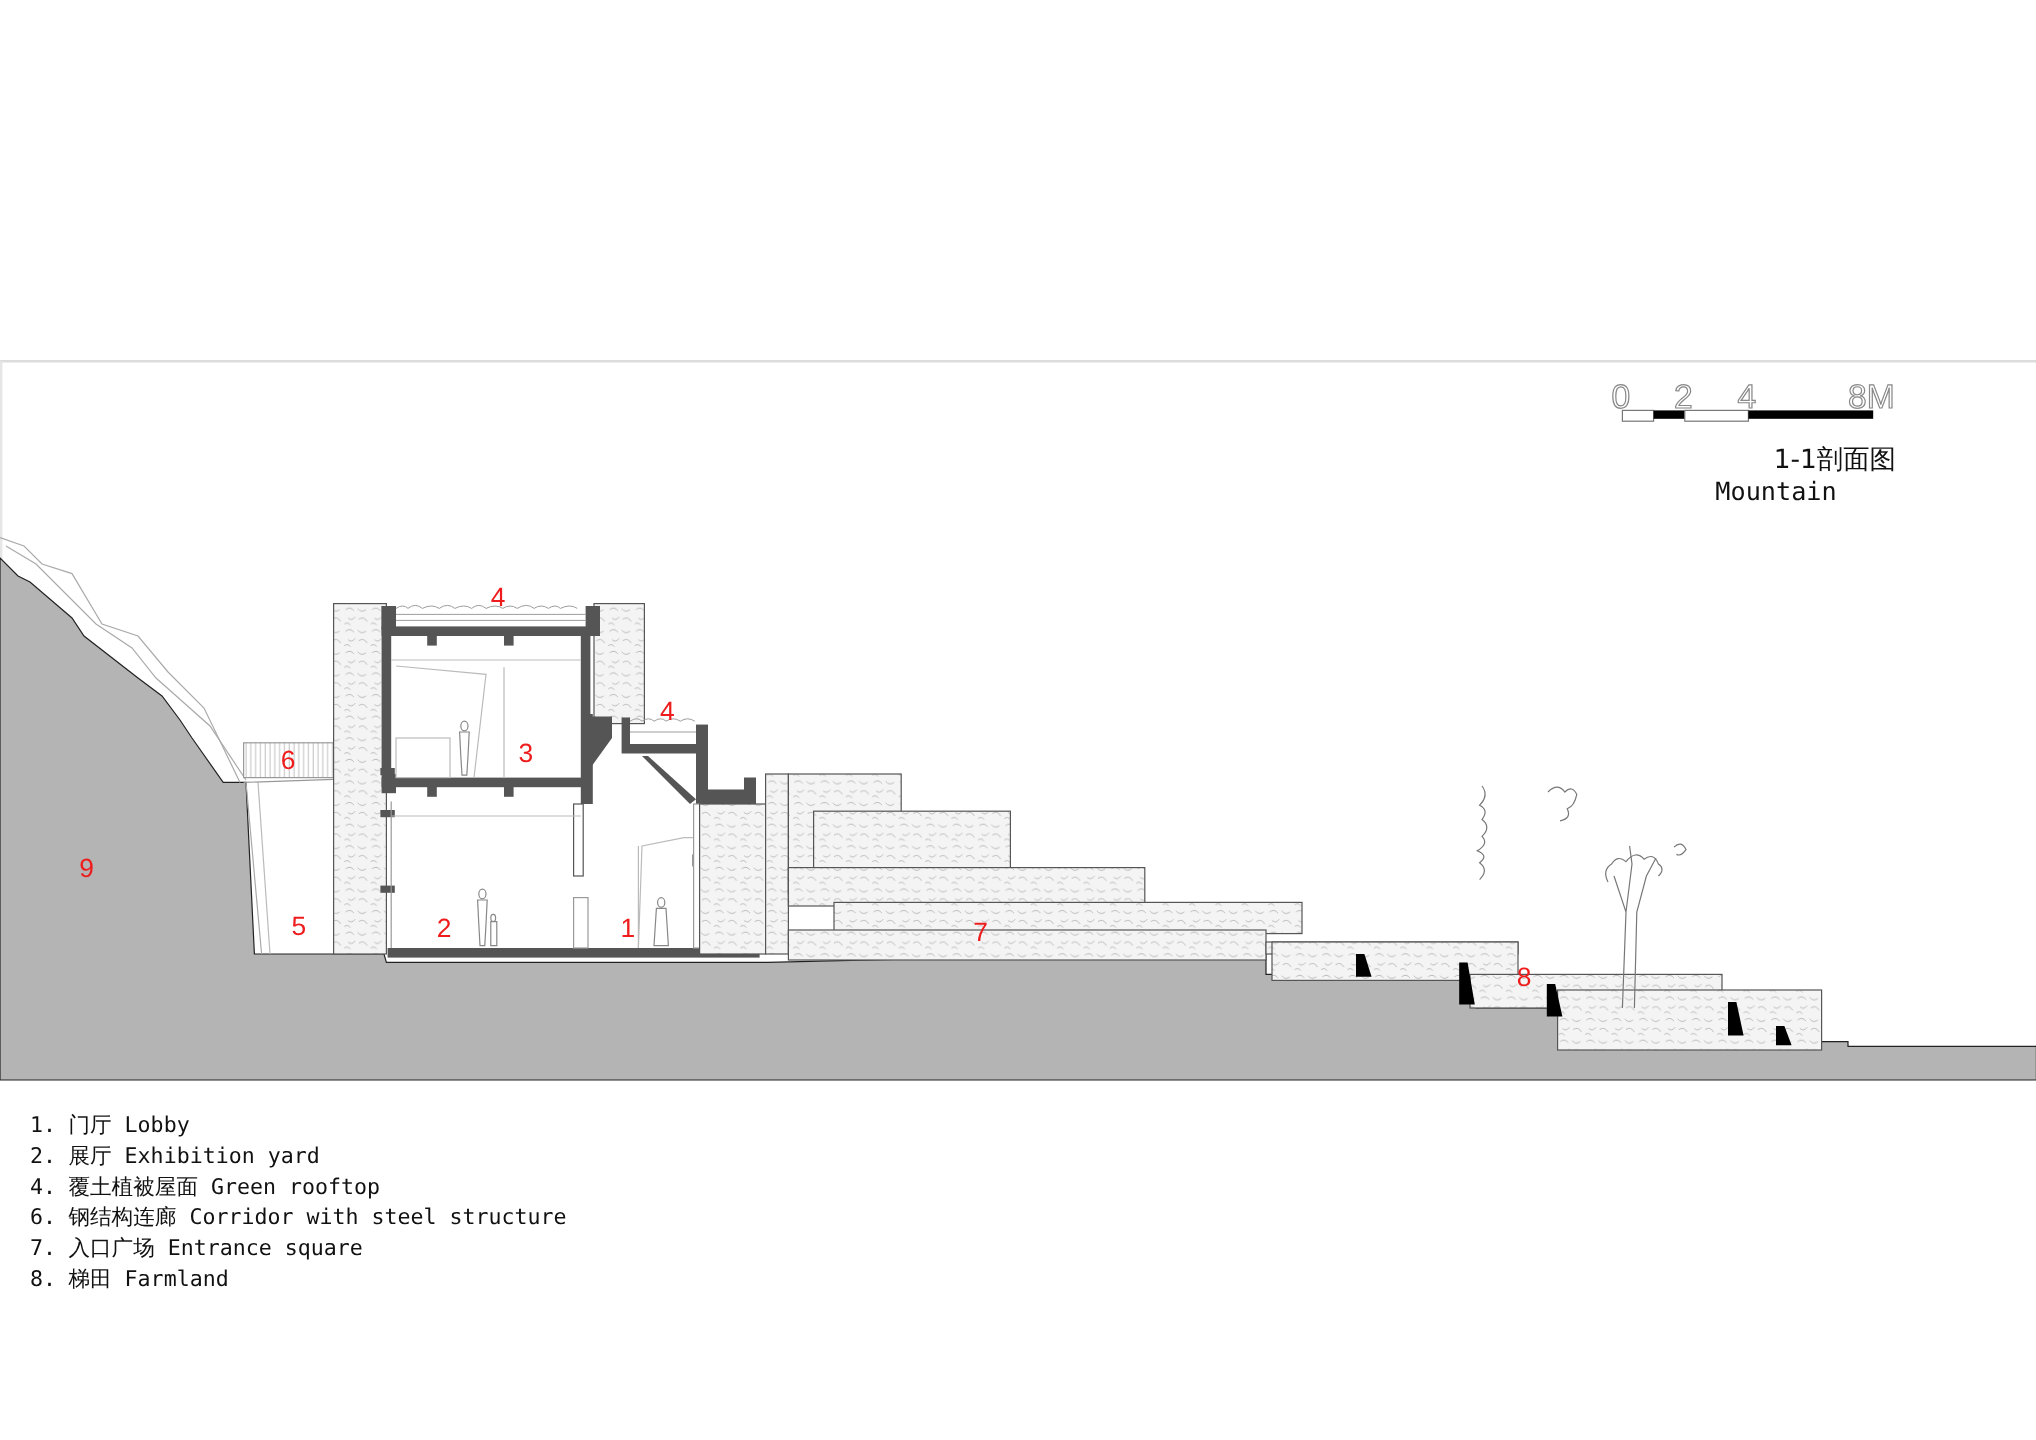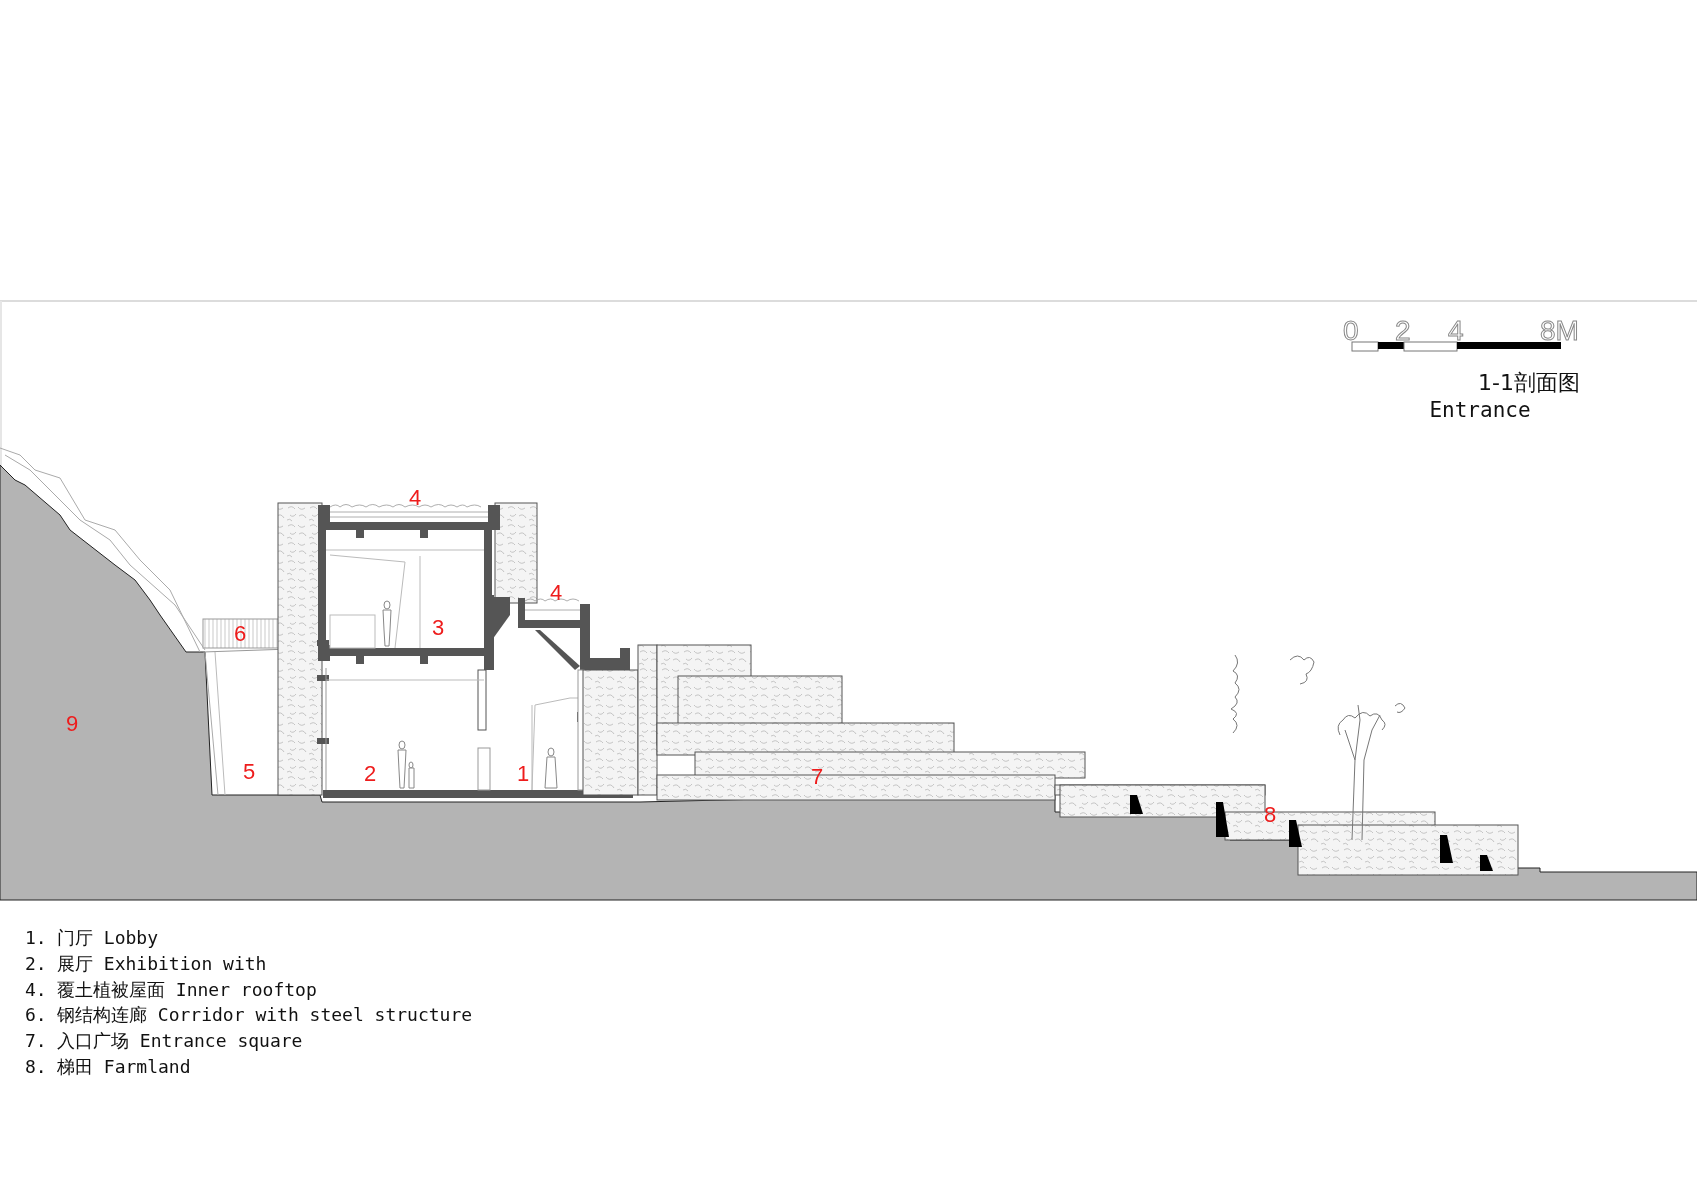--- a/index.html
+++ b/index.html
@@ -173,23 +173,23 @@
     <rect x="1457" y="342" width="104" height="7" fill="#000"></rect>
     <text class="scale-text" x="1343" y="340">0</text>
     <text class="scale-text" x="1395" y="340">2</text>
     <text class="scale-text" x="1448" y="340">4</text>
     <text class="scale-text" x="1540" y="340">8M</text>
   </g>
 </svg>
 
 <div class="title-block">
   <div class="title-cn">1-1剖面图</div>
-  <div class="title-en">Entrance</div>
+  <div class="title-en">Mountain</div>
 </div>
 
 <div class="legend">
   <div class="legend-item"><span class="n">1.</span><span>门厅</span> <span>Lobby</span></div>
-  <div class="legend-item"><span class="n">2.</span><span>展厅</span> <span>Exhibition with</span></div>
-  <div class="legend-item"><span class="n">4.</span><span>覆土植被屋面</span> <span>Inner rooftop</span></div>
+  <div class="legend-item"><span class="n">2.</span><span>展厅</span> <span>Exhibition yard</span></div>
+  <div class="legend-item"><span class="n">4.</span><span>覆土植被屋面</span> <span>Green rooftop</span></div>
   <div class="legend-item"><span class="n">6.</span><span>钢结构连廊</span> <span>Corridor with steel structure</span></div>
   <div class="legend-item"><span class="n">7.</span><span>入口广场</span> <span>Entrance square</span></div>
   <div class="legend-item"><span class="n">8.</span><span>梯田</span> <span>Farmland</span></div>
 </div>
 
 </body></html>

